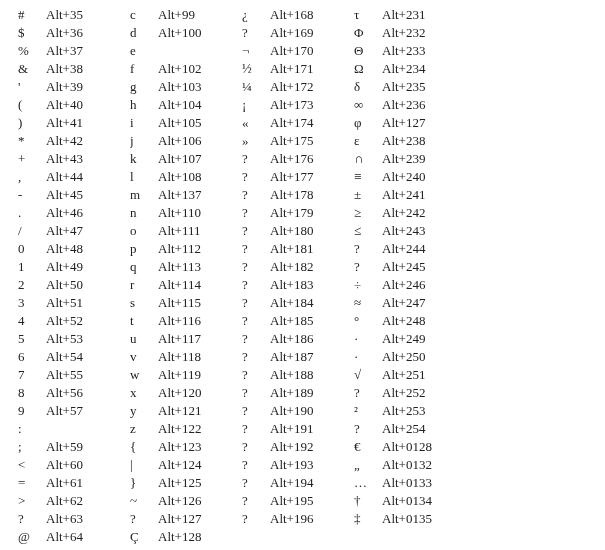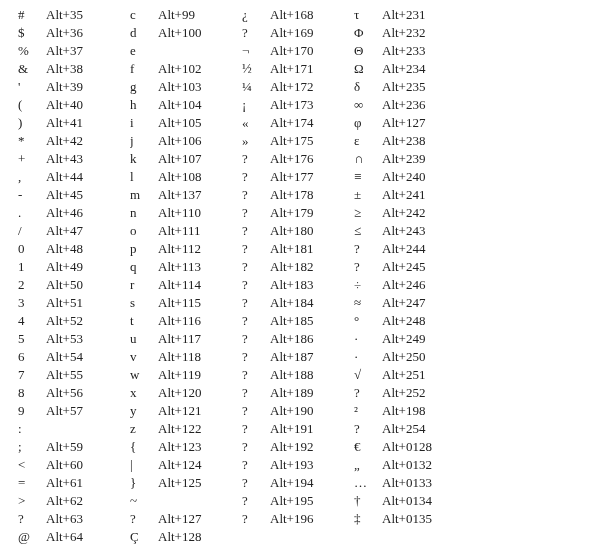--- a/index.html
+++ b/index.html
@@ -277,20 +277,21 @@
         <div class="pair-row">
           <span class="sym">|</span>
           <span class="code">Alt+124</span>
         </div>
         <div class="pair-row">
           <span class="sym">}</span>
           <span class="code">Alt+125</span>
         </div>
         <div class="pair-row">
           <span class="sym">~</span>
+          <span class="code">Alt+126</span>
         </div>
         <div class="pair-row">
           <span class="sym">?</span>
           <span class="code">Alt+127</span>
         </div>
         <div class="pair-row">
           <span class="sym">Ç</span>
           <span class="code">Alt+128</span>
         </div>
       </div>
@@ -500,21 +501,21 @@
         <div class="pair-row">
           <span class="sym">√</span>
           <span class="code">Alt+251</span>
         </div>
         <div class="pair-row">
           <span class="sym">?</span>
           <span class="code">Alt+252</span>
         </div>
         <div class="pair-row">
           <span class="sym">²</span>
-          <span class="code">Alt+198</span>
+          <span class="code">Alt+253</span>
         </div>
         <div class="pair-row">
           <span class="sym">?</span>
           <span class="code">Alt+254</span>
         </div>
         <div class="pair-row">
           <span class="sym">€</span>
           <span class="code">Alt+0128</span>
         </div>
         <div class="pair-row">

